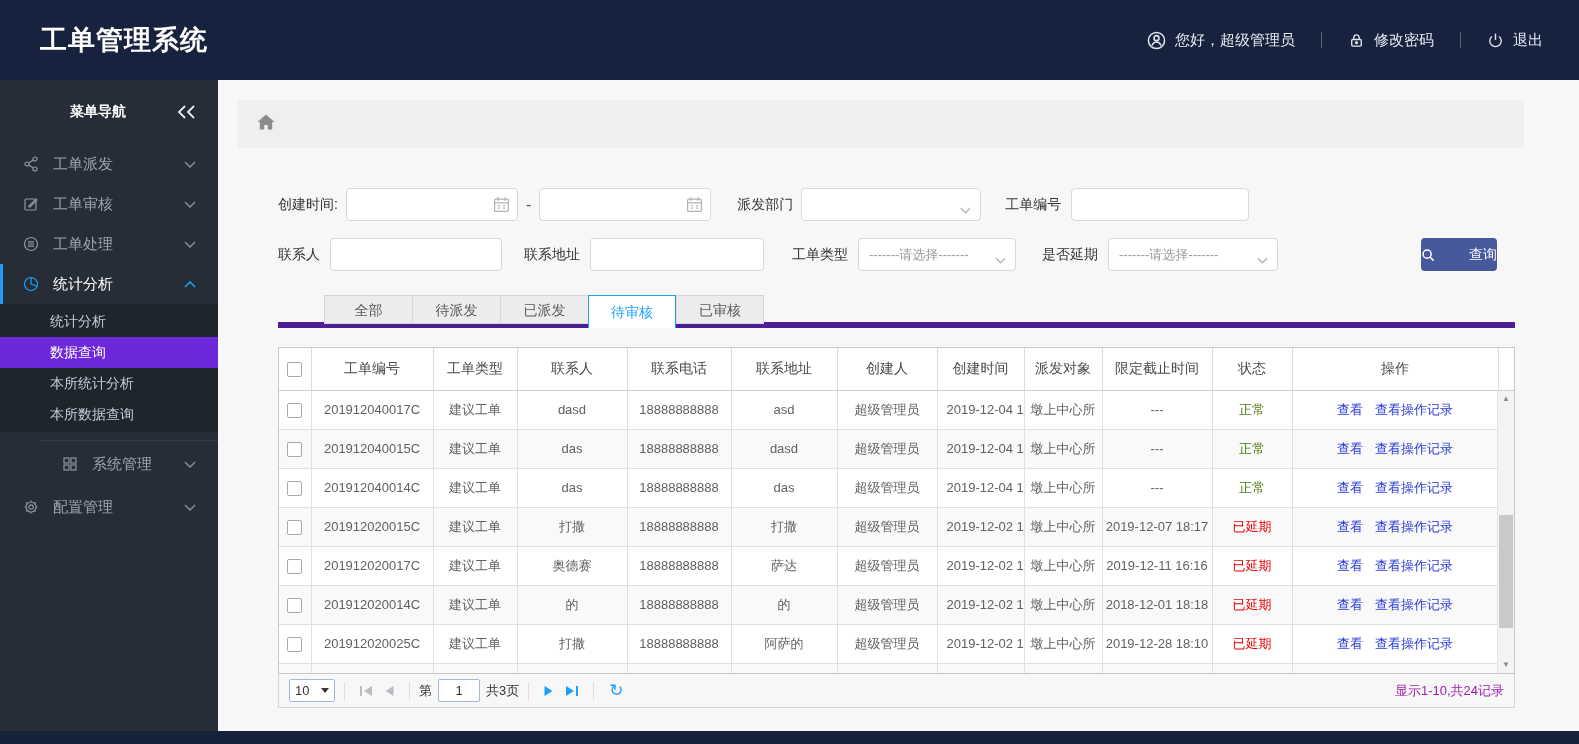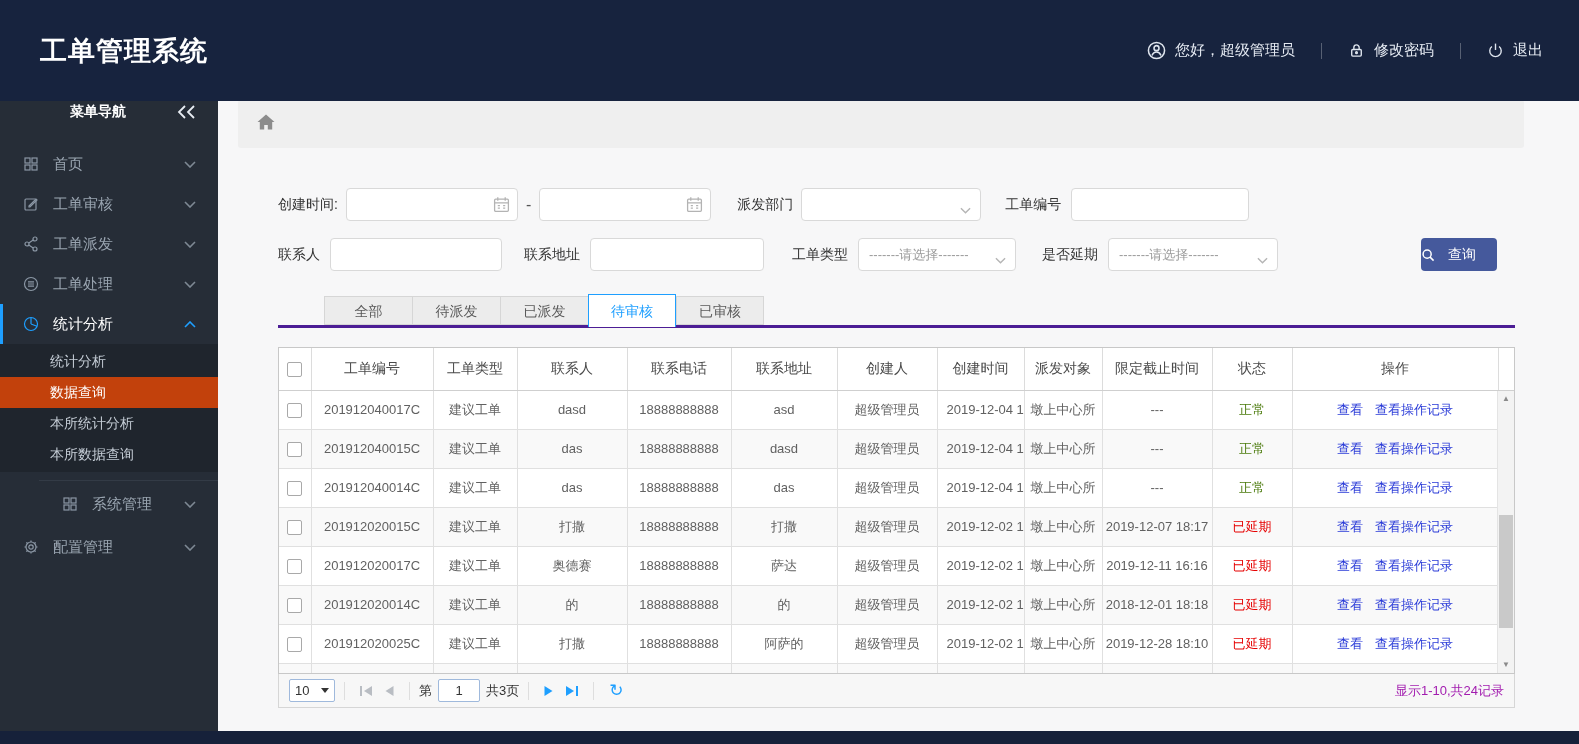--- a/index.html
+++ b/index.html
@@ -1,21 +1,21 @@
 <!DOCTYPE html>
 <html><head>
 <meta charset="utf-8">
 <style>
   * { margin:0; padding:0; box-sizing:border-box; }
   html,body { width:1579px; height:744px; overflow:hidden; }
   body { font-family:"Liberation Sans","DejaVu Sans",sans-serif; background:#f7f7f8; }
   .app { position:relative; width:1579px; height:744px; overflow:hidden; }
 
   
-  .topbar { position:absolute; left:0; top:0; width:1579px; height:101px; background:#17233e; display:flex; align-items:center; z-index:5; }
+  .topbar { position:absolute; left:0; top:0; width:1579px; height:80px; background:#17233e; display:flex; align-items:center; z-index:5; }
   .app-title { color:#ffffff; font-size:27px; font-weight:bold; letter-spacing:1px; margin-left:40px; }
   .top-right { margin-left:auto; margin-right:36px; display:flex; align-items:center; color:#e6ebf3; font-size:15px; }
   .top-item { display:flex; align-items:center; gap:9px; cursor:pointer; }
   .top-sep { width:1px; height:16px; background:rgba(255,255,255,.28); margin:0 26px; }
   .ticon { display:inline-flex; }
   .ticon svg { stroke:#dfe5ee; fill:none; stroke-width:1.3; }
 
   
   .bottombar { position:absolute; left:0; bottom:0; width:1579px; height:13px; background:#16213a; }
 
@@ -28,43 +28,43 @@
   .menu-item .micon { width:17px; display:inline-flex; justify-content:center; }
   .menu-item .micon svg { stroke:#8b97a5; fill:none; stroke-width:1.2; }
   .menu-item .mlabel { margin-left:14px; }
   .menu-item .chev { margin-left:auto; margin-right:22px; display:flex; }
   .menu-item .chev svg { stroke:#7e8994; fill:none; stroke-width:1.6; }
   .menu-item.active { color:#ffffff; box-shadow:inset 3px 0 0 #1e9fff; }
   .menu-item.active .micon svg { stroke:#1e9fff; }
   .menu-item.active .chev svg { stroke:#1e9fff; }
   .submenu { background:#1f252d; padding:2px 0; }
   .sub-item { height:31px; line-height:31px; padding-left:50px; font-size:14px; color:#c5cdd6; cursor:pointer; }
-  .sub-item.selected { background:#c2410c; color:#ffffff; }
+  .sub-item.selected { background:#6d28d9; color:#ffffff; }
   .menu-item.divided { border-top:1px solid #333b46; margin-top:8px; height:47px;margin-left:39px; }
 
   
   .main { position:absolute; left:218px; top:80px; right:0; bottom:13px; background:#f7f7f8; overflow:hidden; }
   .breadcrumb { margin:20px 55px 0 20px; height:48px; background:#efefef; border-radius:3px; display:flex; align-items:center; padding-left:18px; }
   .content { margin-left:60px; width:1237px; }
 
   
   .filters { margin-top:40px; }
   .f-row { display:flex; align-items:center; height:33px; }
   .f-row2 { margin-top:17px; }
   .f-label { font-size:14px; color:#333; white-space:nowrap; }
   .t-input { position:relative; background:#fff; border:1px solid #d9d9d9; border-radius:4px; height:33px; }
   .t-input input { width:100%; height:100%; border:none; outline:none; background:transparent; padding:0 10px; font-size:13px; color:#333; font-family:inherit; }
   .date-ico { position:absolute; right:7px; top:7px; }
   .t-select { position:relative; background:#fff; border:1px solid #d9d9d9; border-radius:4px; height:33px; display:flex; align-items:center; padding:0 10px; font-size:13px; color:#9a9a9a; cursor:pointer; }
   .t-select .sel-caret { position:absolute; right:9px; top:13px; }
   .dash { margin:0 8px; color:#555; }
-  .btn-search { margin-left:auto; width:76px; height:33px; background:#45599c; color:#fff; border:none; border-radius:4px; font-size:14px; display:flex; align-items:center; justify-content:flex-start; gap:13px; cursor:pointer; font-family:inherit; }
-
-  
-  .tabs { margin-top:24px; display:flex; align-items:center; border-bottom:3px solid #4c1d95; height:33px;padding-left:46px; }
+  .btn-search { margin-left:auto; width:76px; height:33px; background:#45599c; color:#fff; border:none; border-radius:4px; font-size:14px; display:flex; align-items:center; justify-content:space-between; gap:13px; cursor:pointer; font-family:inherit; }
+
+  
+  .tabs { margin-top:24px; display:flex; align-items:flex-start; border-bottom:6px solid #4c1d95; height:33px;padding-left:46px; }
   .tab { width:88px; height:29px; line-height:29px; text-align:center; font-size:14px; color:#5a5a5a; background:#ececec; border:1px solid #d6d6d6; border-right:none; cursor:pointer; }
   .tab:nth-child(5) { border-right:1px solid #d6d6d6; }
   .tab.active { background:#ffffff; color:#1e9fff; border:1px solid #1e9fff !important; border-bottom:none !important; height:33px; line-height:33px; margin-bottom:-1px; position:relative; z-index:2; }
 
   
   .table-outer { margin-top:19px; position:relative; width:1237px; height:327px; border:1px solid #c8c8c8; background:#fff; overflow:hidden; }
   table.grid { border-collapse:collapse; table-layout:fixed; width:1236px; }
   .grid th { height:42px; font-weight:normal; font-size:14px; color:#4a4a4a; border-right:1px solid #dcdcdc; border-bottom:1px solid #cfcfcf; background:#fff; }
   .grid td { height:39px; font-size:13px; color:#616161; text-align:center; border-right:1px solid #e0e0e0; border-bottom:1px solid #e0e0e0; white-space:nowrap; overflow:hidden; }
   .grid th:last-child, .grid td:last-child { border-right:none; }
@@ -141,62 +141,46 @@
   <div class="sidebar">
     <div class="side-head">
       <span class="side-title">菜单导航</span>
       <span class="collapse">
         <svg width="20" height="14" viewBox="0 0 20 14" fill="none" stroke="#e8edf3" stroke-width="1.8">
             <path d="M9 1L3 7l6 6M18 1l-6 6 6 6"></path>
           </svg>
       </span>
     </div>
 
-    <div class="menu-item">
-      <span class="micon">
-          <svg width="16" height="16" viewBox="0 0 16 16">
-            <rect x="2" y="2" width="5" height="5"></rect>
-            <rect x="9" y="2" width="5" height="5"></rect>
-            <rect x="2" y="9" width="5" height="5"></rect>
-            <rect x="9" y="9" width="5" height="5"></rect>
-          </svg>
-        </span>
-      <span class="mlabel">首页</span>
-      <span class="chev">
-          <svg width="12" height="7" viewBox="0 0 12 7">
-            <polyline points="1,1 6,6 11,1"></polyline>
-          </svg>
-        </span>
-    </div>
-
-    <div class="menu-item">
-      <span class="micon">
-          <svg width="16" height="16" viewBox="0 0 16 16">
-            <rect x="2" y="3" width="11" height="11" rx="1"></rect>
-            <path d="M6 10l7-7 1 1-7 7H6z"></path>
-          </svg>
-        </span>
-      <span class="mlabel">工单审核</span>
-      <span class="chev">
-          <svg width="12" height="7" viewBox="0 0 12 7">
-            <polyline points="1,1 6,6 11,1"></polyline>
-          </svg>
-        </span>
-    </div>
 
     <div class="menu-item">
       <span class="micon">
           <svg width="16" height="16" viewBox="0 0 16 16">
             <circle cx="12" cy="3" r="2"></circle>
             <circle cx="4" cy="8" r="2"></circle>
             <circle cx="12" cy="13" r="2"></circle>
             <path d="M5.8 7.1l4.4-3M5.8 8.9l4.4 3"></path>
           </svg>
         </span>
       <span class="mlabel">工单派发</span>
+      <span class="chev">
+          <svg width="12" height="7" viewBox="0 0 12 7">
+            <polyline points="1,1 6,6 11,1"></polyline>
+          </svg>
+        </span>
+    </div>
+
+    <div class="menu-item">
+      <span class="micon">
+          <svg width="16" height="16" viewBox="0 0 16 16">
+            <rect x="2" y="3" width="11" height="11" rx="1"></rect>
+            <path d="M6 10l7-7 1 1-7 7H6z"></path>
+          </svg>
+        </span>
+      <span class="mlabel">工单审核</span>
       <span class="chev">
           <svg width="12" height="7" viewBox="0 0 12 7">
             <polyline points="1,1 6,6 11,1"></polyline>
           </svg>
         </span>
     </div>
 
     <div class="menu-item">
       <span class="micon">
           <svg width="16" height="16" viewBox="0 0 16 16">

